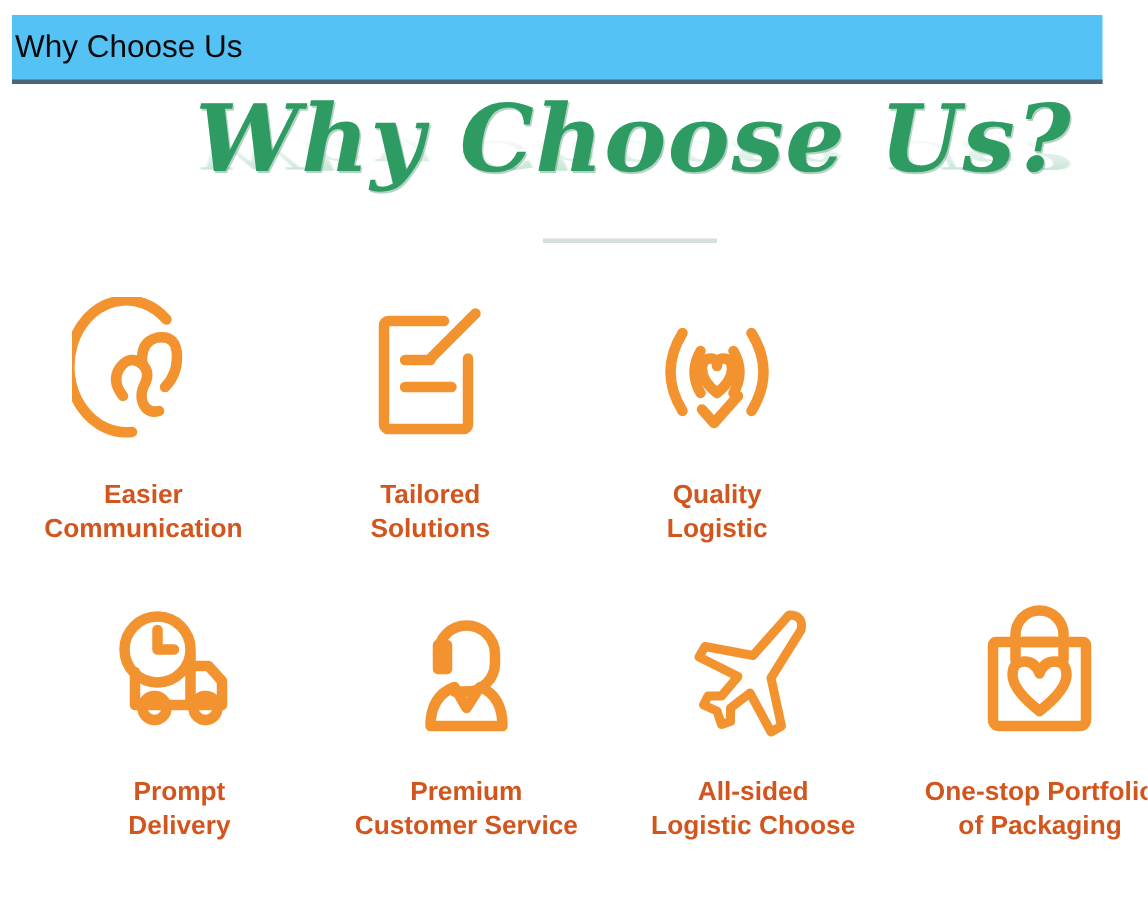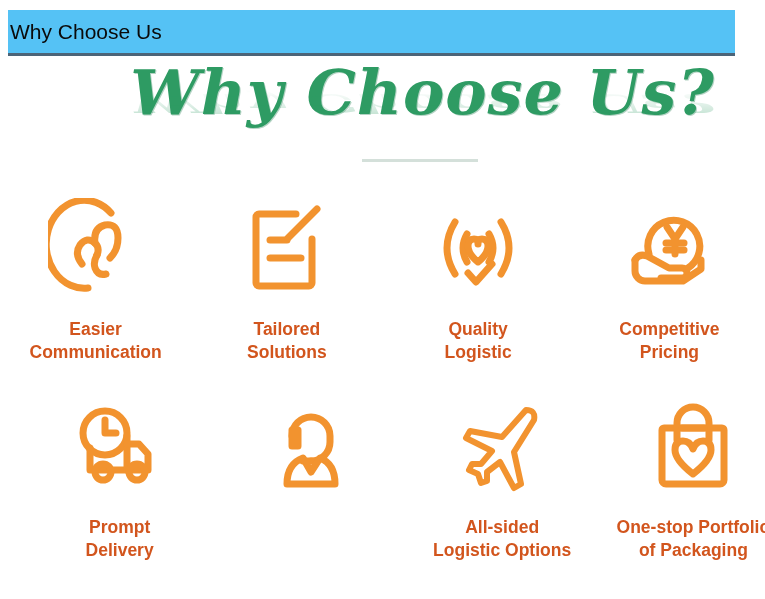--- a/index.html
+++ b/index.html
@@ -186,37 +186,20 @@
             <path d="M71 24 Q79 37 79 50 Q79 63 71 76"></path>
             <path d="M48 64 Q38 56 38 48 Q38 41 44 41 Q48 41 48 46 Q48 41 52 41 Q58 41 58 48 Q58 56 48 64 Z"></path>
             <path d="M38 75 L46 84 L62 66"></path>
           </g>
         </svg>
       </div>
       <div class="cell-label">Quality
 Logistic</div>
     </div>
 
-    <div class="cell">
-      <div class="cell-icon">
-        <svg width="96" height="100" viewBox="0 0 96 100">
-          <g fill="none" stroke="#f2932f" stroke-width="7" stroke-linecap="round" stroke-linejoin="round">
-            <path d="M28 56 A26 26 0 1 1 67 70"></path>
-            <path d="M46 29 L54 41 L62 29"></path>
-            <path d="M54 41 V56"></path>
-            <path d="M45 45 H63"></path>
-            <path d="M45 52 H63"></path>
-            <path d="M14 62 Q18 55 26 58 L48 70 H61 a5 5 0 0 1 0 10 H40"></path>
-            <path d="M14 62 V73 a10 10 0 0 0 10 10 H62 L80 71 V62"></path>
-          </g>
-        </svg>
-      </div>
-      <div class="cell-label">Competitive
-Pricing</div>
-    </div>
 
   </div>
 
   <div class="grid-row row-2">
 
     <div class="cell">
       <div class="cell-icon">
         <svg width="96" height="100" viewBox="0 0 96 100">
           <g fill="none" stroke="#f2932f" stroke-width="7" stroke-linecap="round" stroke-linejoin="round">
             <circle cx="33" cy="37" r="22"></circle>
@@ -237,32 +220,34 @@
       <div class="cell-icon">
         <svg width="96" height="100" viewBox="0 0 96 100">
           <g fill="none" stroke="#f2932f" stroke-width="7" stroke-linecap="round" stroke-linejoin="round">
             <path d="M29 40 a19 19 0 0 1 38 0 V46 a19 19 0 0 1 -19 19"></path>
             <path d="M29 34 V50 h6 V34 Z"></path>
             <path d="M48 65 h-8"></path>
             <path d="M24 88 Q24 68 40 62 L48 76 L57 62 Q72 68 72 88 Z"></path>
           </g>
         </svg>
       </div>
+      <div class="cell-label">Premium
+Customer Service</div>
     </div>
 
     <div class="cell">
       <div class="cell-icon">
         <svg width="96" height="100" viewBox="0 0 96 100">
           <g fill="none" stroke="#f2932f" stroke-width="6" stroke-linecap="round" stroke-linejoin="round">
             <path d="M72 14 Q82 14 80 24 L60 56 L67 88 L60 92 L46 66 L33 76 L33 85 L27 87 L24 78 L15 74 L18 68 L27 68 L38 55 L12 42 L16 35 L48 41 Z"></path>
           </g>
         </svg>
       </div>
       <div class="cell-label">All-sided
-Logistic Options</div>
+Logistic Choose</div>
     </div>
 
     <div class="cell">
       <div class="cell-icon">
         <svg width="96" height="100" viewBox="0 0 96 100">
           <g fill="none" stroke="#f2932f" stroke-width="7" stroke-linecap="round" stroke-linejoin="round">
             <path d="M19 32 H77 a2 2 0 0 1 2 2 V84 a4 4 0 0 1 -4 4 H21 a4 4 0 0 1 -4 -4 V34 a2 2 0 0 1 2 -2 Z"></path>
             <path d="M32 44 V27 a16 16 0 0 1 32 0 V44"></path>
             <path d="M37 32 H59"></path>
             <path d="M48 78 Q30 64 30 54 Q30 45 38 45 Q45 45 48 53 Q51 45 58 45 Q66 45 66 54 Q66 64 48 78 Z"></path>

